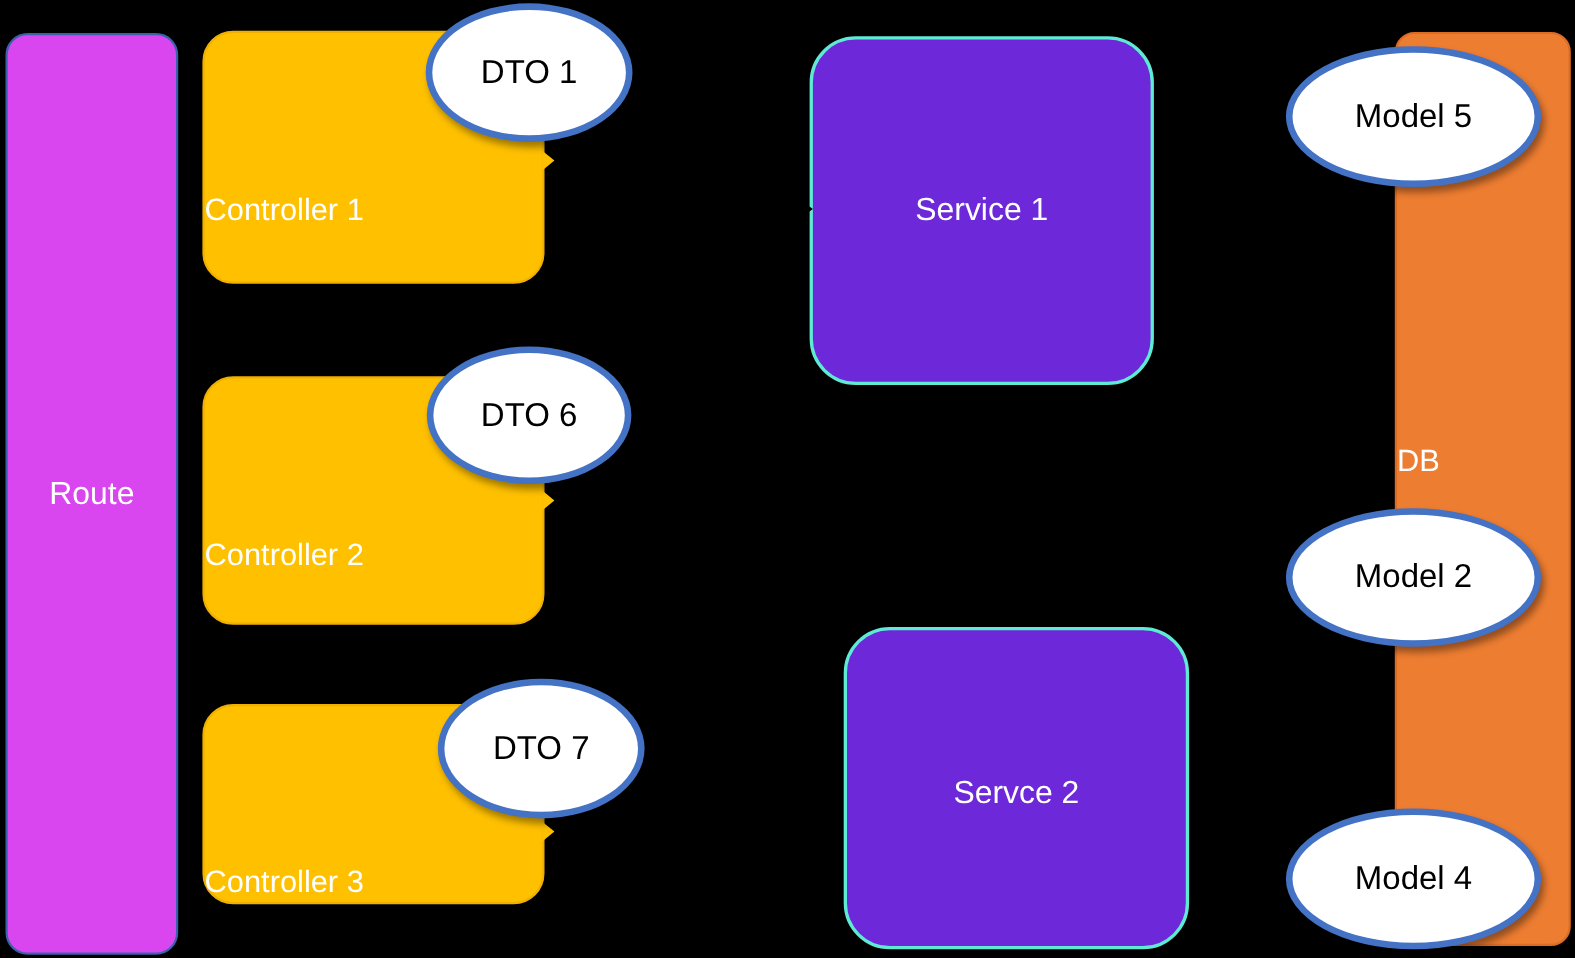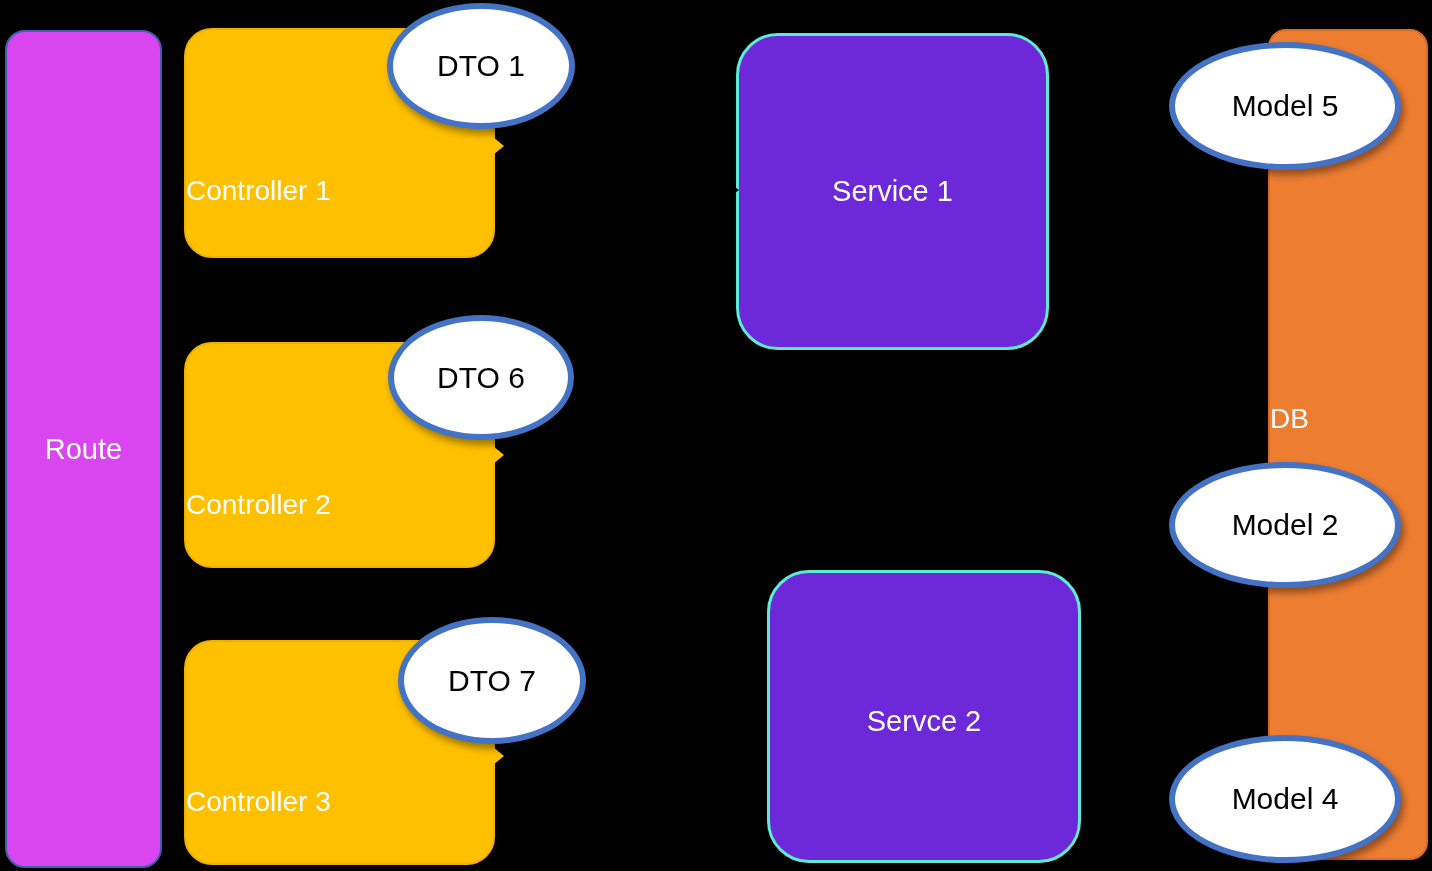--- a/index.html
+++ b/index.html
@@ -34,21 +34,21 @@
   .route .label { color: #FFFFFF; font-size: 29px; }
   
   .controller {
     left: 184px; width: 311px;
     background: #FFC000;
     border: 2px solid #EFB000;
     border-radius: 28px;
   }
   .c1 { top: 28px;  height: 230px; }
   .c2 { top: 342px; height: 226px; }
-  .c3 { top: 640px; height: 225px; }
+  .c3 { top: 640px; height: 182px; }
   .box-label {
     position: absolute; left: 0; right: 0;
     text-align: left;
     color: #FFFFFF; font-size: 28px; line-height: 34px;
   }
   .c1 .box-label { top: 144px; }
   .c2 .box-label { top: 144px; }
   .c3 .box-label { top: 143px; }
   
   .service {

